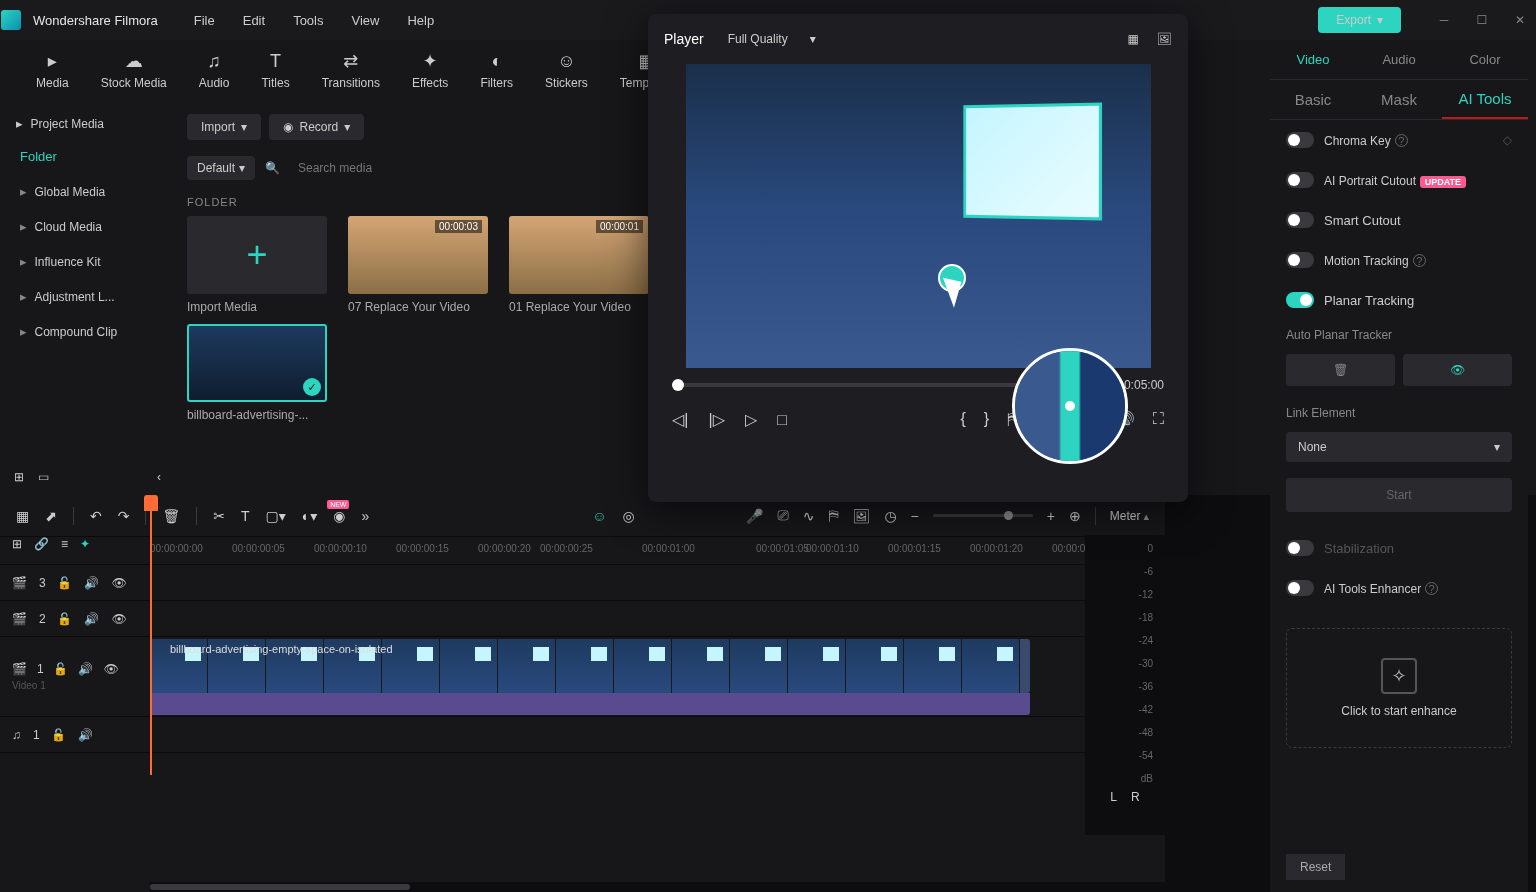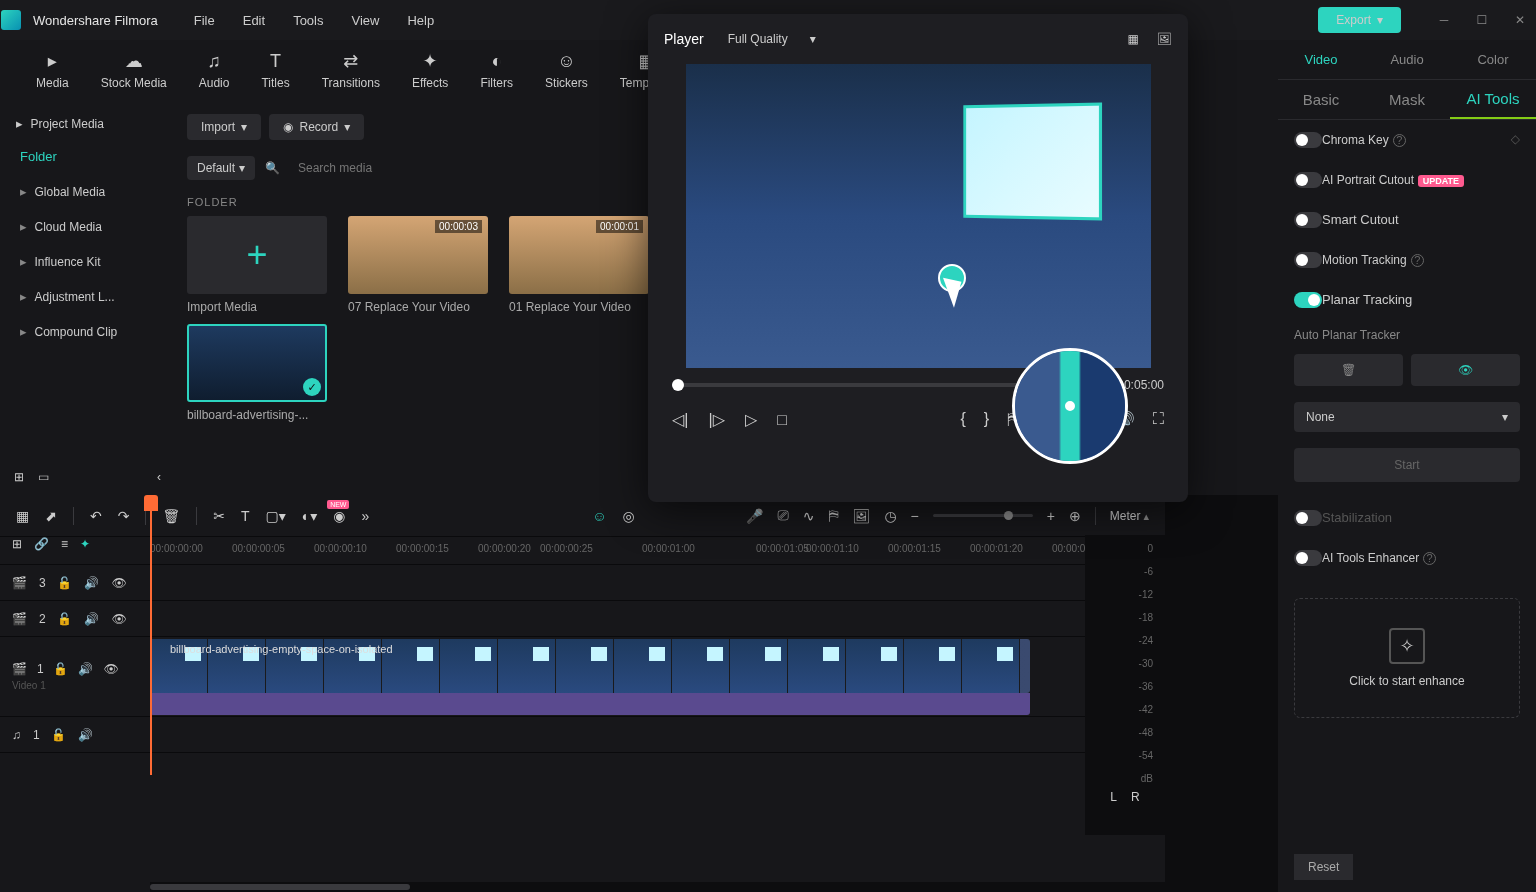--- a/index.html
+++ b/index.html
@@ -50,28 +50,28 @@
 .zoom-circle{position:absolute;right:60px;bottom:38px;width:116px;height:116px;border-radius:50%;border:3px solid #fff;background:linear-gradient(135deg,#2a4a7f,#4a6a9f);overflow:hidden;z-index:10}
 .zoom-inner{position:absolute;inset:0;background:linear-gradient(90deg,#3a5a8f 40%,#2dd4bf 42%,#2dd4bf 58%,#1a3a6f 60%)}
 .zoom-point{position:absolute;left:50%;top:50%;width:10px;height:10px;background:#fff;border:2px solid #fff;border-radius:50%;transform:translate(-50%,-50%)}
 .player-timeline{display:flex;align-items:center;padding:10px 24px;gap:12px}
 .p-scrub{flex:1;height:4px;background:#3a3a3e;border-radius:2px;position:relative}
 .p-handle{position:absolute;left:0;top:-4px;width:12px;height:12px;background:#fff;border-radius:50%}
 .timecode{color:#ccc;font-size:12px;font-variant-numeric:tabular-nums}
 .player-controls{display:flex;align-items:center;padding:8px 24px;gap:20px;color:#aaa}
 .p-ctrl{font-size:16px;cursor:pointer}
 .p-ctrl-group{margin-left:auto;display:flex;gap:18px}
-.props-panel{position:absolute;right:0;top:40px;width:258px;height:852px;background:#17171a;padding:0}
+.props-panel{position:absolute;right:8px;top:40px;width:258px;height:852px;background:#17171a;padding:0}
 .props-tabs{display:flex;height:40px;align-items:center;border-bottom:1px solid #2a2a2e}
 .props-tab{flex:1;text-align:center;color:#888;padding:10px 0;cursor:pointer;font-size:13px}
 .props-tab.active{color:#2dd4bf}
 .props-subtabs{display:flex;height:40px;align-items:center;border-bottom:1px solid #2a2a2e}
 .props-subtab{flex:1;text-align:center;color:#888;padding:10px 0;cursor:pointer;font-size:15px}
-.props-subtab.active{color:#2dd4bf;border-bottom:2px solid #84cc16}
-.prop-row{display:flex;padding:12px 16px;}
+.props-subtab.active{color:#2dd4bf;border-bottom:2px solid #b91c1c}
+.prop-row{display:flex;align-items:center;padding:12px 16px;gap:10px}
 .toggle{width:28px;height:16px;background:#3a3a3e;border-radius:8px;position:relative;cursor:pointer}
 .toggle.on{background:#2dd4bf}
 .toggle::after{content:'';position:absolute;width:12px;height:12px;background:#fff;border-radius:50%;top:2px;left:2px}
 .toggle.on::after{left:14px}
 .prop-label{color:#ccc;font-size:13px;flex:1}
 .prop-label.dim{color:#555}
 .badge{background:#ff5a8f;color:#fff;font-size:9px;padding:1px 5px;border-radius:3px;font-weight:600}
 .info-icon{color:#666;font-size:11px;border:1px solid #666;width:13px;height:13px;border-radius:50%;display:inline-flex;align-items:center;justify-content:center;margin-left:4px}
 .section-label{color:#888;font-size:12px;padding:8px 16px}
 .dual-btn{display:flex;gap:8px;padding:4px 16px 12px}
@@ -308,20 +308,21 @@
   </div>
   <div class="prop-row">
     <div class="toggle on"></div>
     <span class="prop-label">Planar Tracking</span>
   </div>
   <div class="section-label">Auto Planar Tracker</div>
   <div class="dual-btn">
     <div class="mini-btn">🗑</div>
     <div class="mini-btn" style="color:#2dd4bf">👁</div>
   </div>
+  <div class="section-label">Link Element</div>
   <div class="dropdown-row">
     <div class="dropdown">
         <span>None</span>
         <span>▾</span>
       </div>
   </div>
   <div class="start-btn">Start</div>
   <div class="prop-row">
     <div class="toggle"></div>
     <span class="prop-label dim">Stabilization</span>

